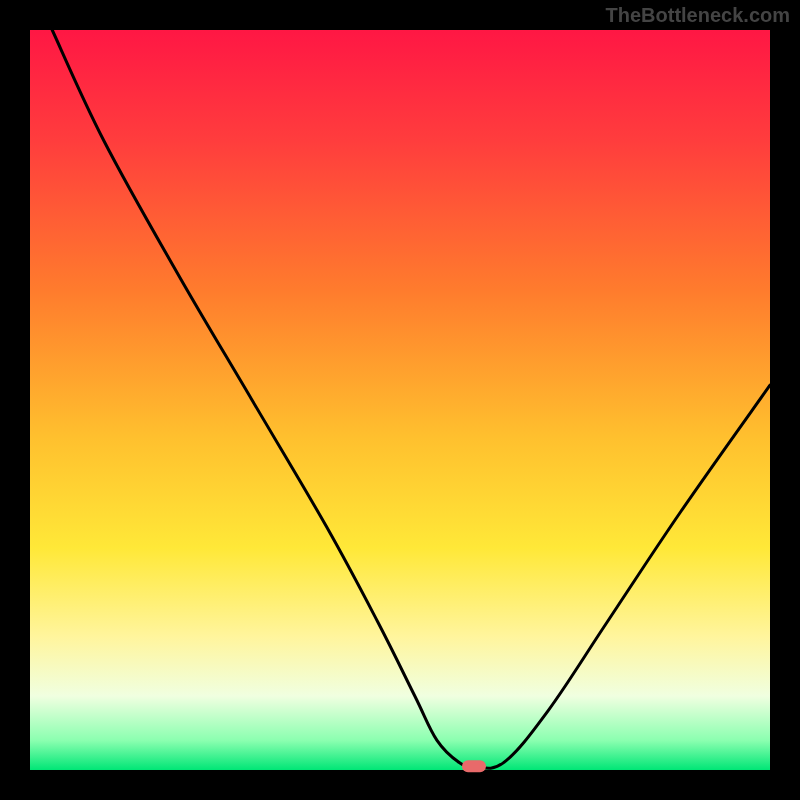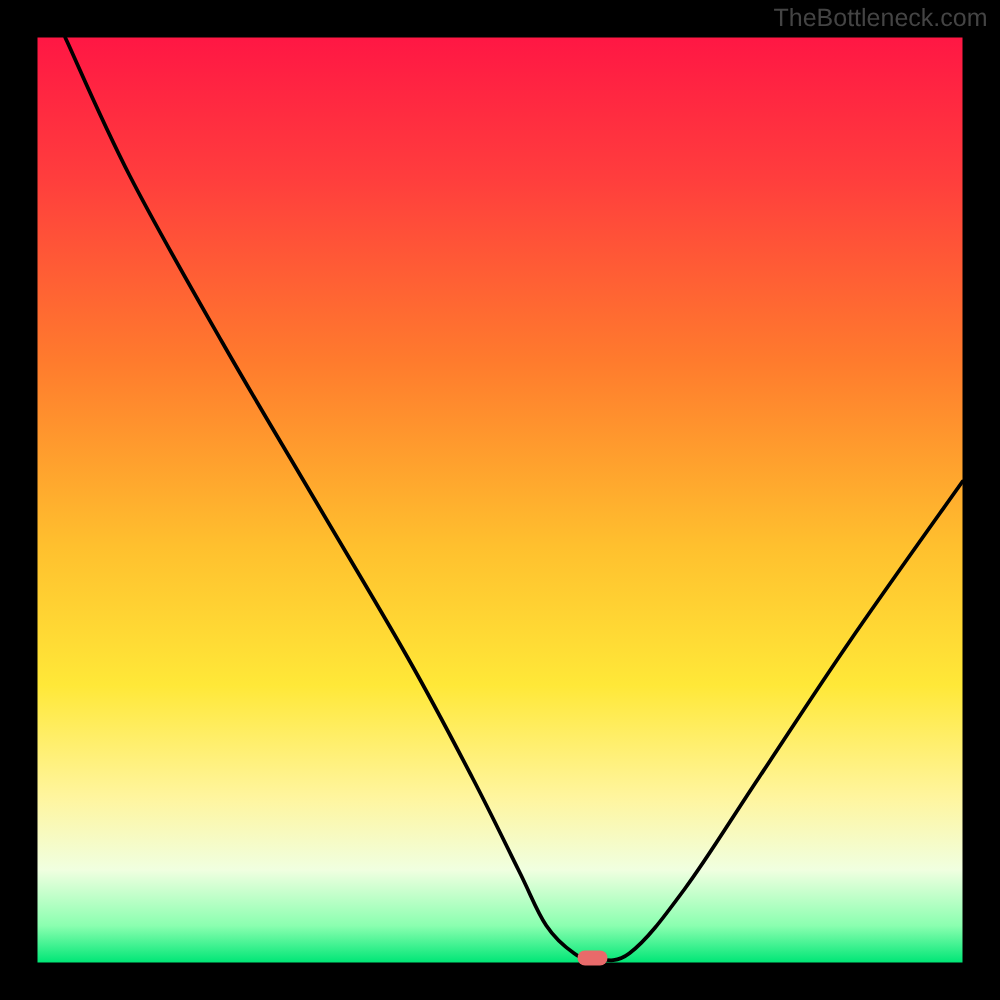--- a/index.html
+++ b/index.html
@@ -17,21 +17,21 @@
     left: 0;
     width: 800px;
     height: 800px;
   }
   .watermark {
     position: absolute;
     top: 4px;
     right: 10px;
     color: #444;
     font-size: 20px;
-    font-weight: normal;
+    font-weight: bold;
     z-index: 10;
   }
   svg {
     display: block;
   }
 </style>
 </head>
 <body>
 
 <div class="chart-container">

